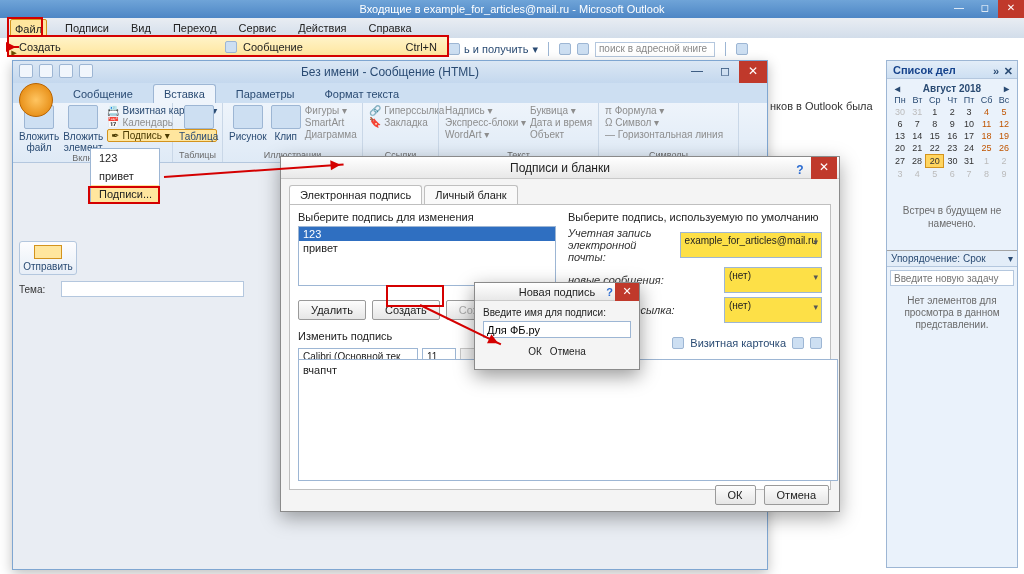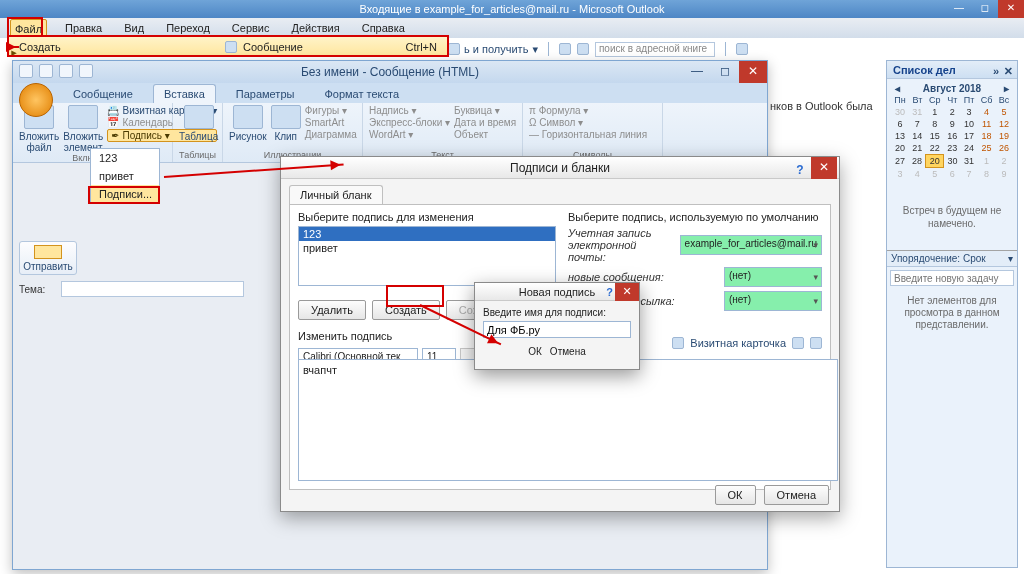--- a/index.html
+++ b/index.html
@@ -95,21 +95,21 @@
   .sigdlg .lcol { position:absolute; left:8px; top:6px; width:258px; }
   .sigdlg .rcol { position:absolute; left:278px; top:6px; right:8px; }
   .sigdlg .listbox { width:258px; height:60px; border:1px solid #9db6d4; background:#fff; font-size:11px; overflow:hidden; }
   .sigdlg .listbox .it { padding:1px 4px; }
   .sigdlg .listbox .it.sel { background:#2f6fc1; color:#fff; }
   .sigdlg .btnrow { display:flex; gap:6px; margin-top:14px; }
   .sigdlg .obtn { height:20px; padding:0 12px; border:1px solid #9a9a9a; background:linear-gradient(#fdfdfd,#e6e6e6); font-size:11px; line-height:18px; border-radius:2px; }
   .sigdlg .obtn.dis { color:#aaa; }
   .sigdlg .frow { display:flex; align-items:center; gap:6px; margin-bottom:4px; font-size:11px; }
   .sigdlg .frow .lab { width:150px; color:#333;font-style:italic; }
-  .sigdlg .frow .sel { flex:1; height:20px; border:1px solid #9db6d4; background:#86efac; font-size:10px; padding:0 4px; line-height:16px; position:relative; }
+  .sigdlg .frow .sel { flex:1; height:26px; border:1px solid #9db6d4; background:#fde047; font-size:10px; padding:0 4px; line-height:16px; position:relative; }
   .sigdlg .frow .sel::after { content:"▾"; position:absolute; right:3px; top:1px; color:#555; font-size:9px; }
   .sigdlg .ed-toolbar { display:flex; gap:4px; align-items:center; margin-top:6px; }
   .sigdlg .ed-toolbar .sel { width:120px; height:18px; border:1px solid #9db6d4; background:#fff; font-size:10px; padding:0 4px; line-height:16px; position:relative; }
   .sigdlg .ed-toolbar .sel.sm { width:34px; }
   .sigdlg .ed-toolbar .tb { width:18px; height:18px; border:1px solid #c7c7c7; background:#f4f4f4; }
   .sigdlg .editor { margin-top:4px; width:100%; height:122px; border:1px solid #9db6d4; background:#fff; padding:4px; font-size:11px; }
   .sigdlg .dlgactions { position:absolute; right:10px; bottom:6px; display:flex; gap:8px; }
 
   
   .newsig { position:absolute; left:474px; top:282px; width:166px; height:88px; background:#f4f4f4; border:1px solid #8a8a8a; box-shadow:0 6px 18px rgba(0,0,0,.4); z-index:50; }
@@ -134,21 +134,21 @@
   <div class="buttons">
     <div class="win-btn">—</div>
     <div class="win-btn">◻</div>
     <div class="win-btn win-close">✕</div>
   </div>
 </div>
 <div class="ol-search-q">Введите вопрос</div>
 
 <div class="ol-menubar">
   <span class="mi file">Файл</span>
-  <span class="mi">Правка</span>
+  <span class="mi">Подписи</span>
   <span class="mi">Вид</span>
   <span class="mi">Переход</span>
   <span class="mi">Сервис</span>
   <span class="mi">Действия</span>
   <span class="mi">Справка</span>
 </div>
 
 <div class="ol-filemenu">
   <div class="create">Создать</div>
   <div class="arrow">▸</div>
@@ -307,20 +307,29 @@
         <div class="bigbtn"><div class="icn"></div><span>Рисунок</span></div>
         <div class="bigbtn"><div class="icn"></div><span>Клип</span></div>
         <div class="col">
           <span class="rowbtn">Фигуры ▾</span>
           <span class="rowbtn">SmartArt</span>
           <span class="rowbtn">Диаграмма</span>
         </div>
       </div>
       <div class="lbl">Иллюстрации</div>
     </div>
+    <div class="rgrp" style="width:76px">
+      <div class="items">
+          <div class="col">
+        <span class="rowbtn">🔗 <span>Гиперссылка</span></span>
+        <span class="rowbtn">🔖 <span>Закладка</span></span>
+      </div>
+        </div>
+      <div class="lbl">Ссылки</div>
+    </div>
     <div class="rgrp" style="width:160px">
       <div class="items">
         <div class="col">
           <span class="rowbtn">Надпись ▾</span>
           <span class="rowbtn">Экспресс-блоки ▾</span>
           <span class="rowbtn">WordArt ▾</span>
         </div>
         <div class="col">
           <span class="rowbtn">Буквица ▾</span>
           <span class="rowbtn">Дата и время</span>
@@ -361,20 +370,21 @@
   <div class="hov">Подписи...</div>
 </div>
 
 <div class="sigdlg">
   <div class="dtitle">
     <span>Подписи и бланки</span>
     <span class="help">?</span>
     <span class="x">✕</span>
   </div>
   <div class="tabs">
+    <div class="tab act">Электронная подпись</div>
     <div class="tab">Личный бланк</div>
   </div>
   <div class="body">
     <div class="lcol">
       <div style="font-size:11px;margin-bottom:3px;">Выберите подпись для изменения</div>
       <div class="listbox">
         <div class="it sel">123</div>
         <div class="it">привет</div>
       </div>
       <div class="btnrow">

